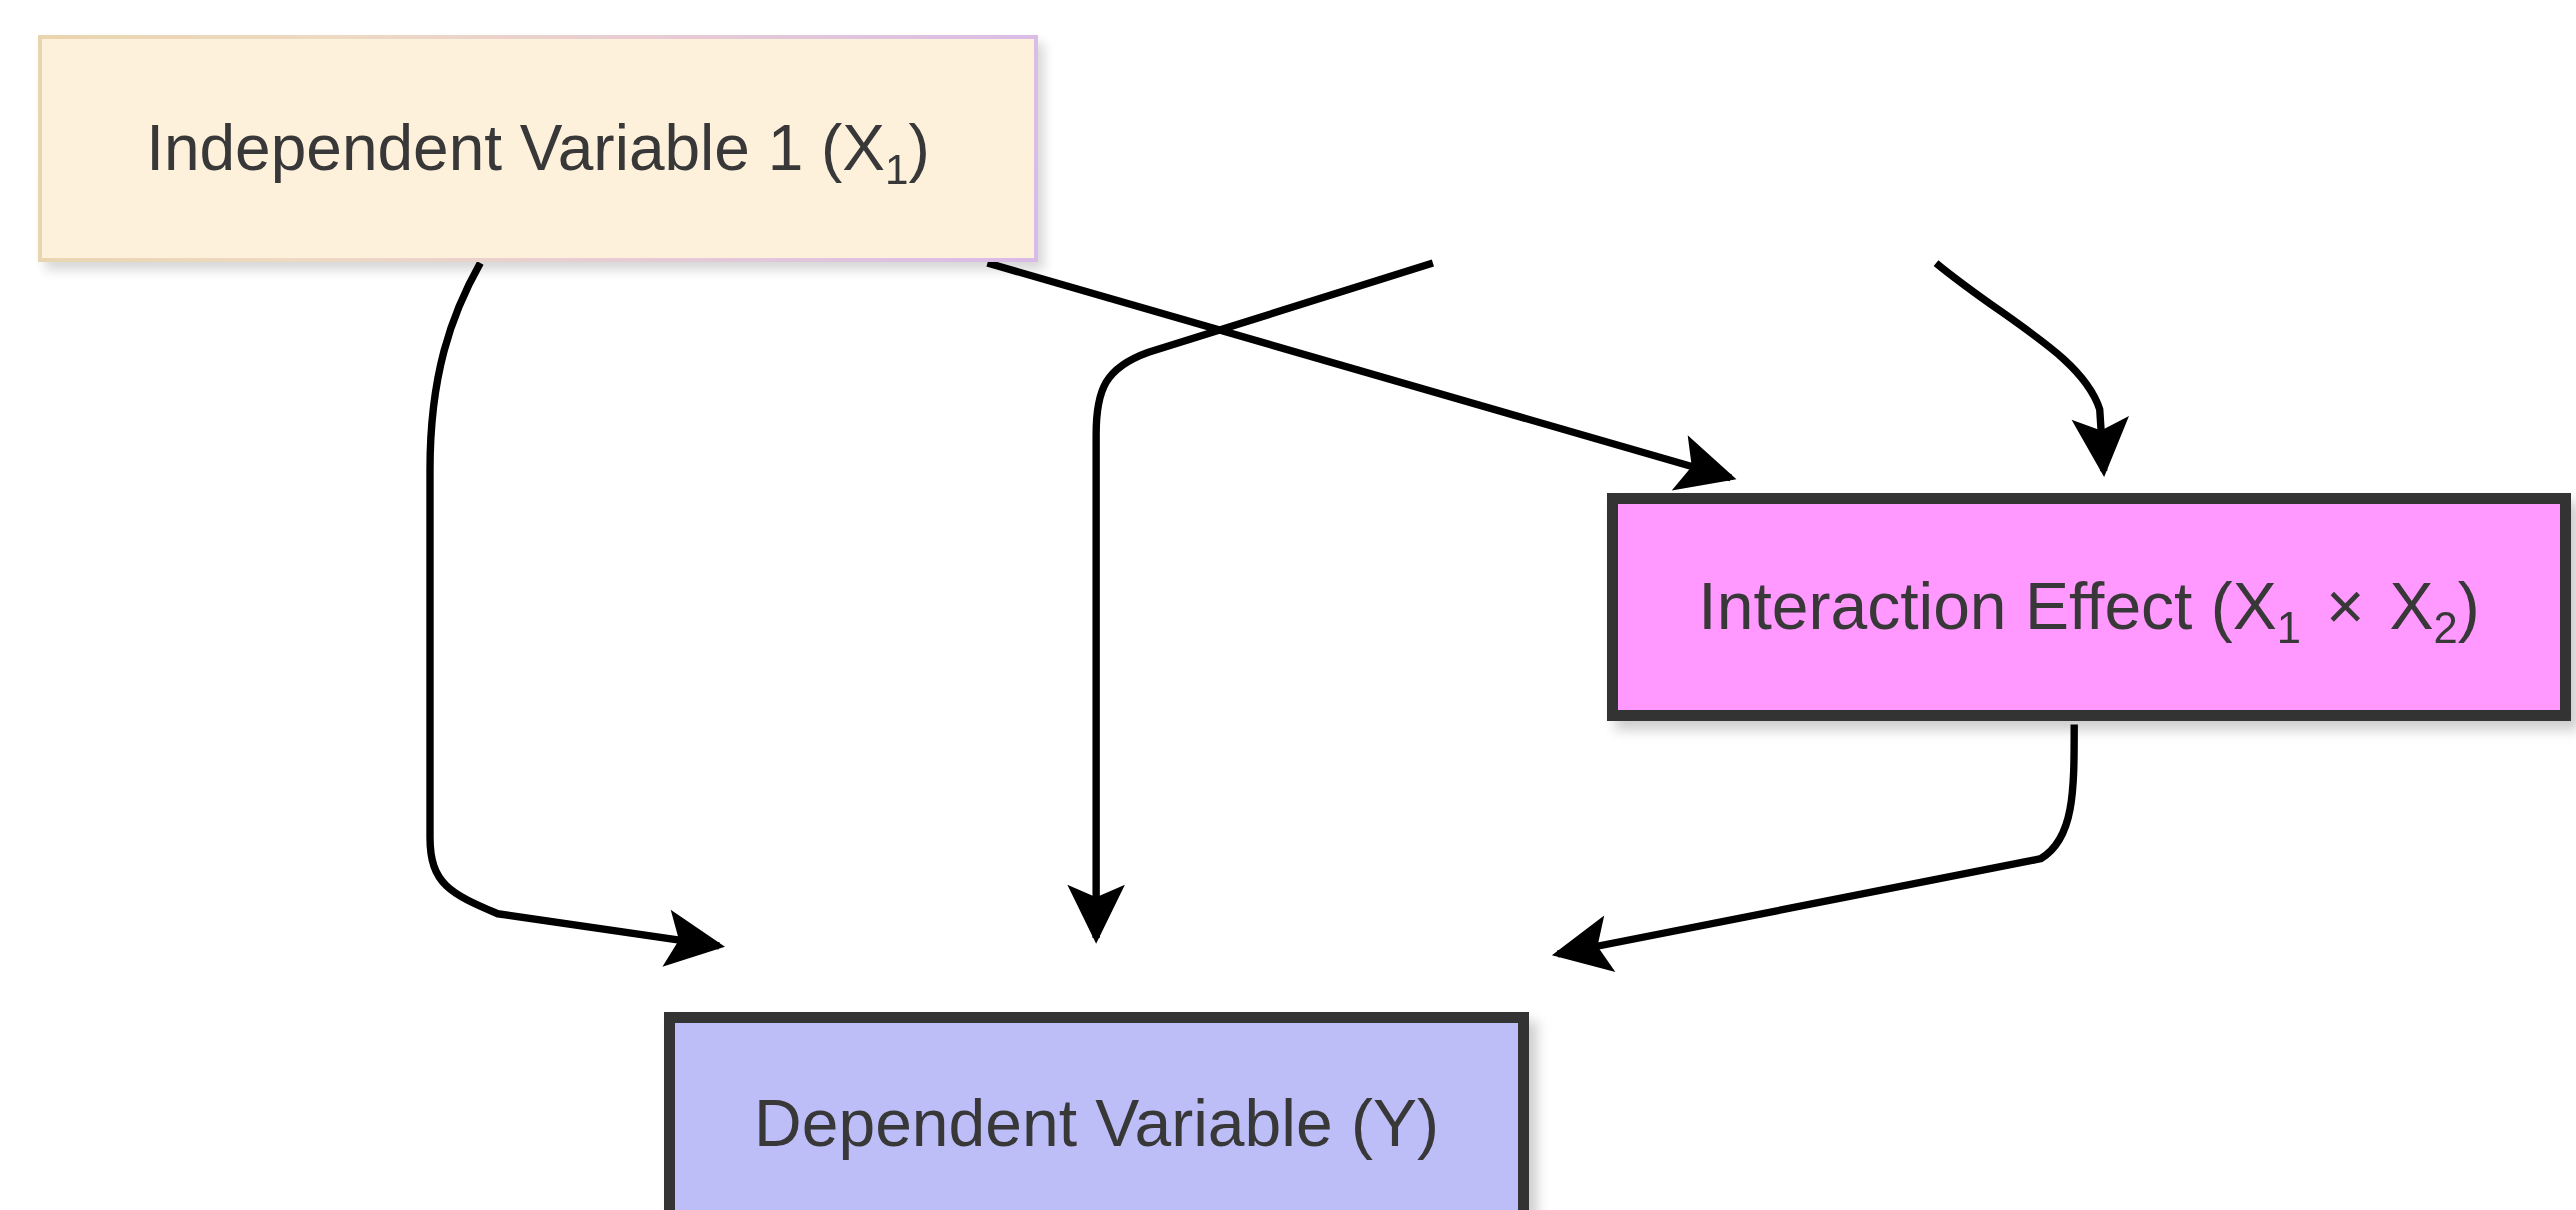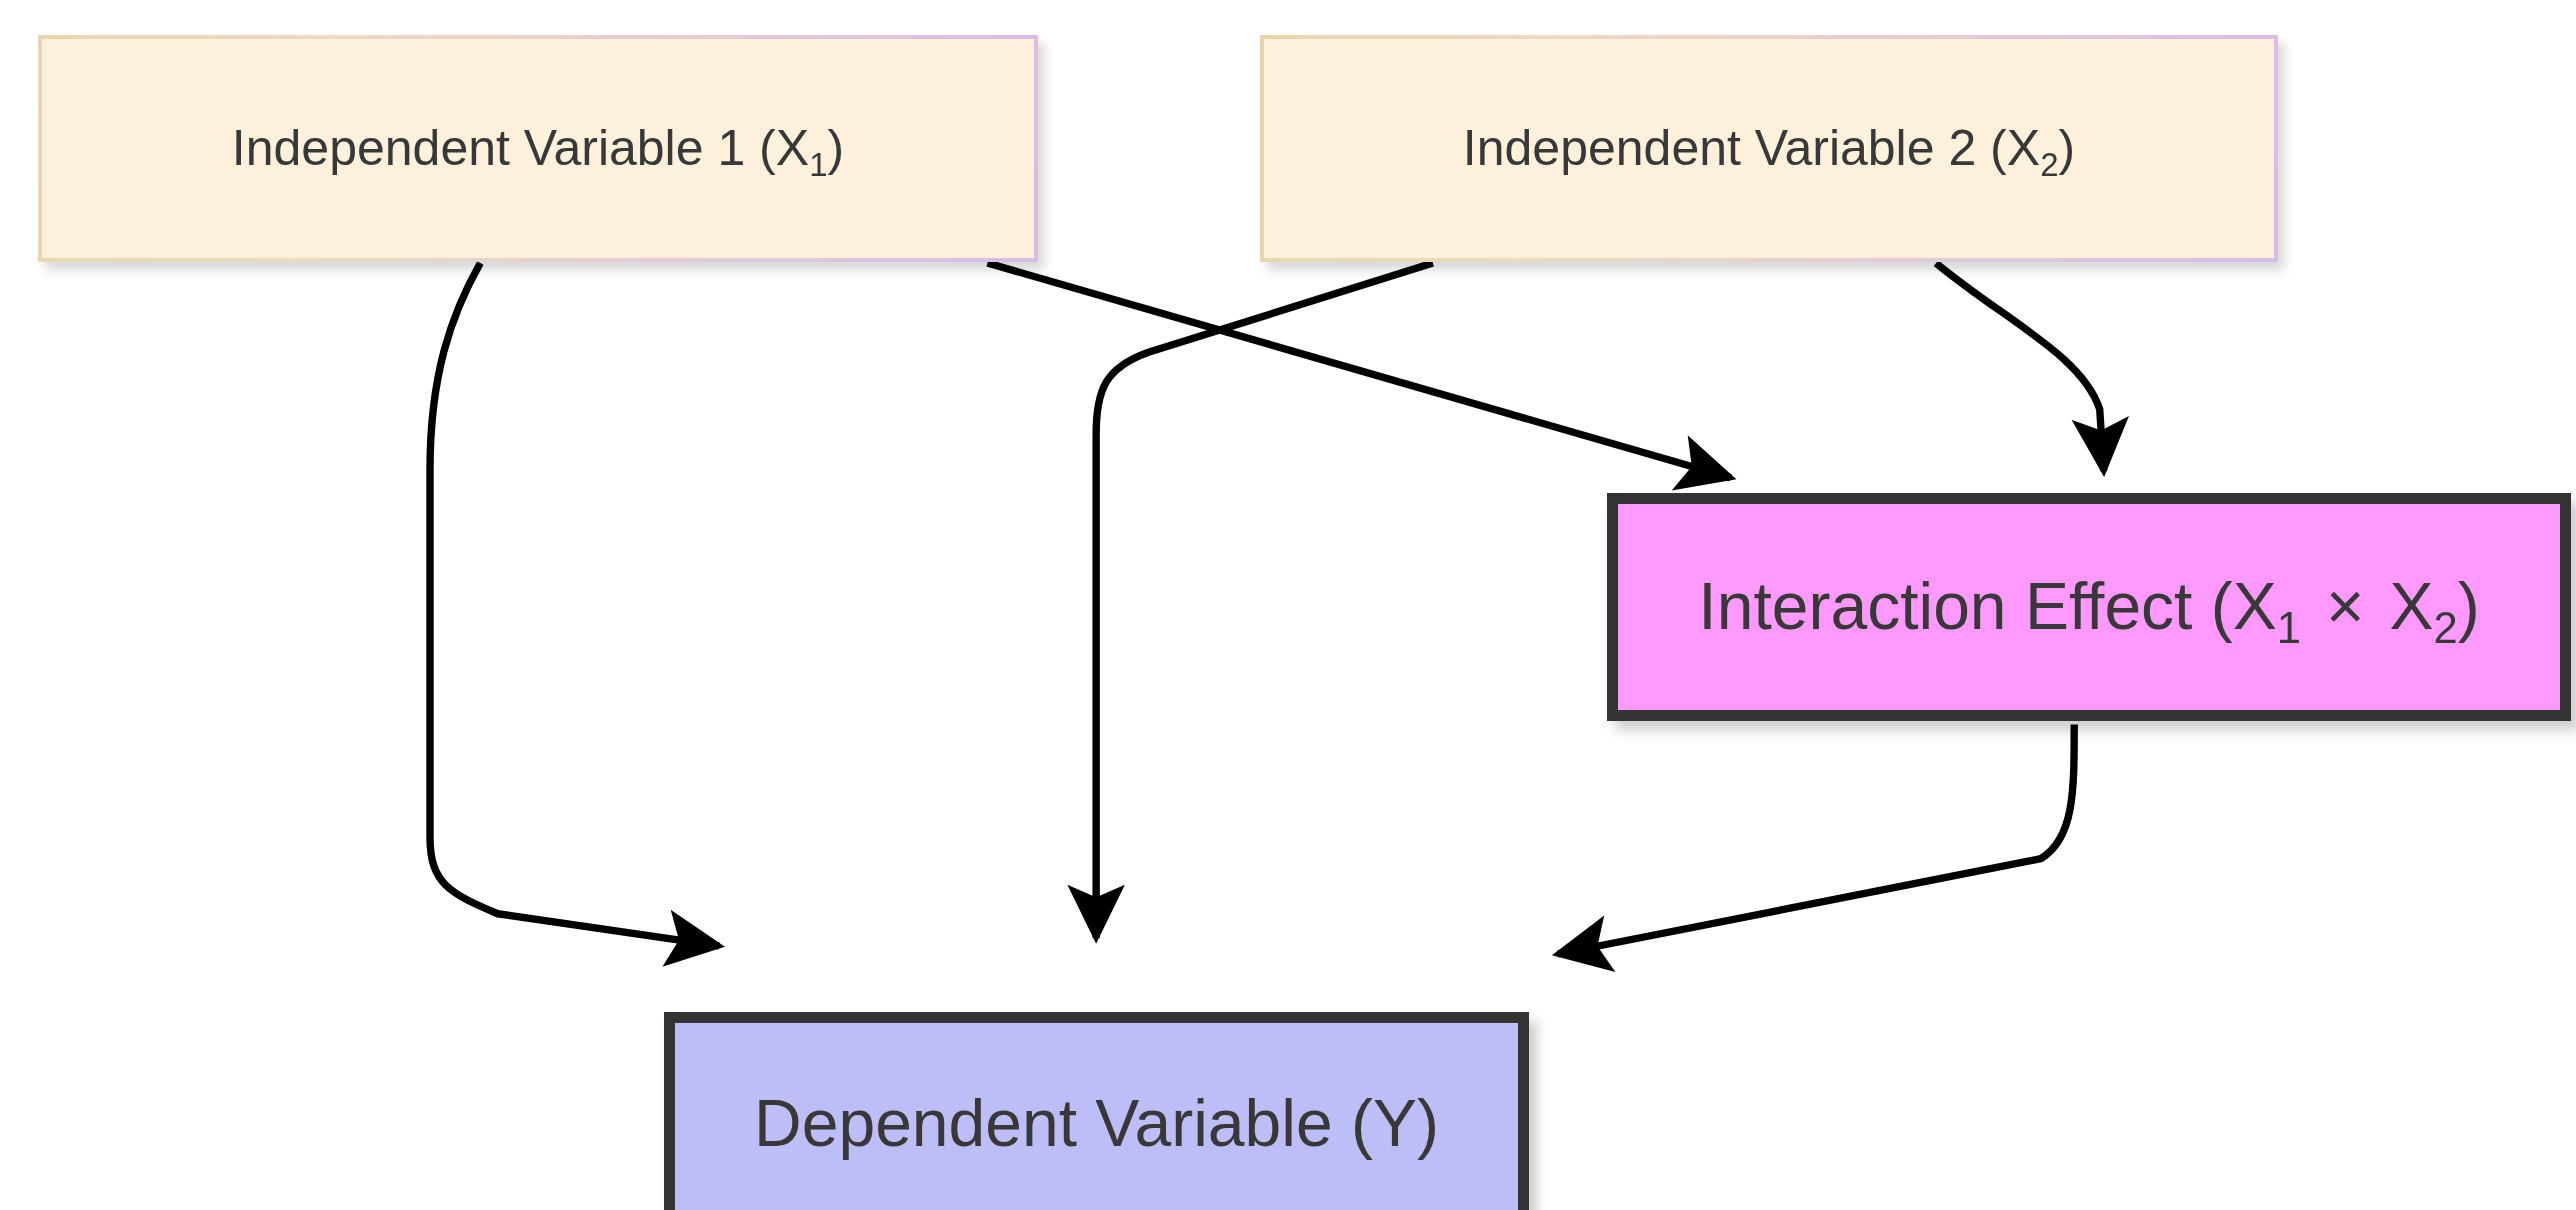--- a/index.html
+++ b/index.html
@@ -40,21 +40,21 @@
   .node .label {
     display: inline-block;
   }
   
   .node-independent {
     background-color: #fdf1dc;
     border-style: solid;
     border-width: 4.7px;
     border-image: linear-gradient(100deg, #e8d5ae 0%, #eed9c2 28%, #e6cbd4 62%, #d9bbe8 100%) 1;
     box-shadow: 6.7px 8px 10.7px rgba(0,0,0,0.16);
-    font-size: 50px;
+    font-size: 64px;
     font-weight: 400;
   }
   
   .node-interaction {
     background-color: #ff99ff;
     border: 11.4px solid #333333;
     box-shadow: 8px 9.4px 12px rgba(0,0,0,0.20);
     font-size: 66px;
     font-weight: 400;
   }
@@ -113,23 +113,20 @@
       <path d="M 3092 1080
                C 3092 1180, 3092 1250, 3042 1280
                L 2322 1422"></path>
     </g>
   </svg>
 
   <div class="node node-independent" id="node-x1" style="left: 38px; top: 35px; width: 1000px; height: 227px; background-color: rgb(253, 241, 220); color: rgb(56, 56, 56);">
     <span class="label"><span>Independent Variable 1 (X</span><span class="sub">1</span><span>)</span></span>
   </div>
 
-  <div class="node node-independent" id="node-x2" style="left: 1260px; top: 35px; width: 1018px; height: 227px; background-color: rgb(253, 241, 220); color: rgb(56, 56, 56);">
-    <span class="label"><span>Independent Variable 2 (X</span><span class="sub">2</span><span>)</span></span>
-  </div>
 
   <div class="node node-interaction" id="node-inter" style="left: 1607px; top: 493px; width: 964px; height: 228px; background-color: rgb(255, 153, 255); color: rgb(56, 56, 56);">
     <span class="label"><span>Interaction Effect (X</span><span class="sub">1</span><span class="times"> × </span><span>X</span><span class="sub">2</span><span>)</span></span>
   </div>
 
   <div class="node node-dependent" id="node-y" style="left: 664px; top: 1012px; width: 865px; height: 223px; background-color: rgb(189, 189, 248); color: rgb(56, 56, 56);">
     <span class="label"><span>Dependent Variable (Y)</span></span>
   </div>
 
 </div>

